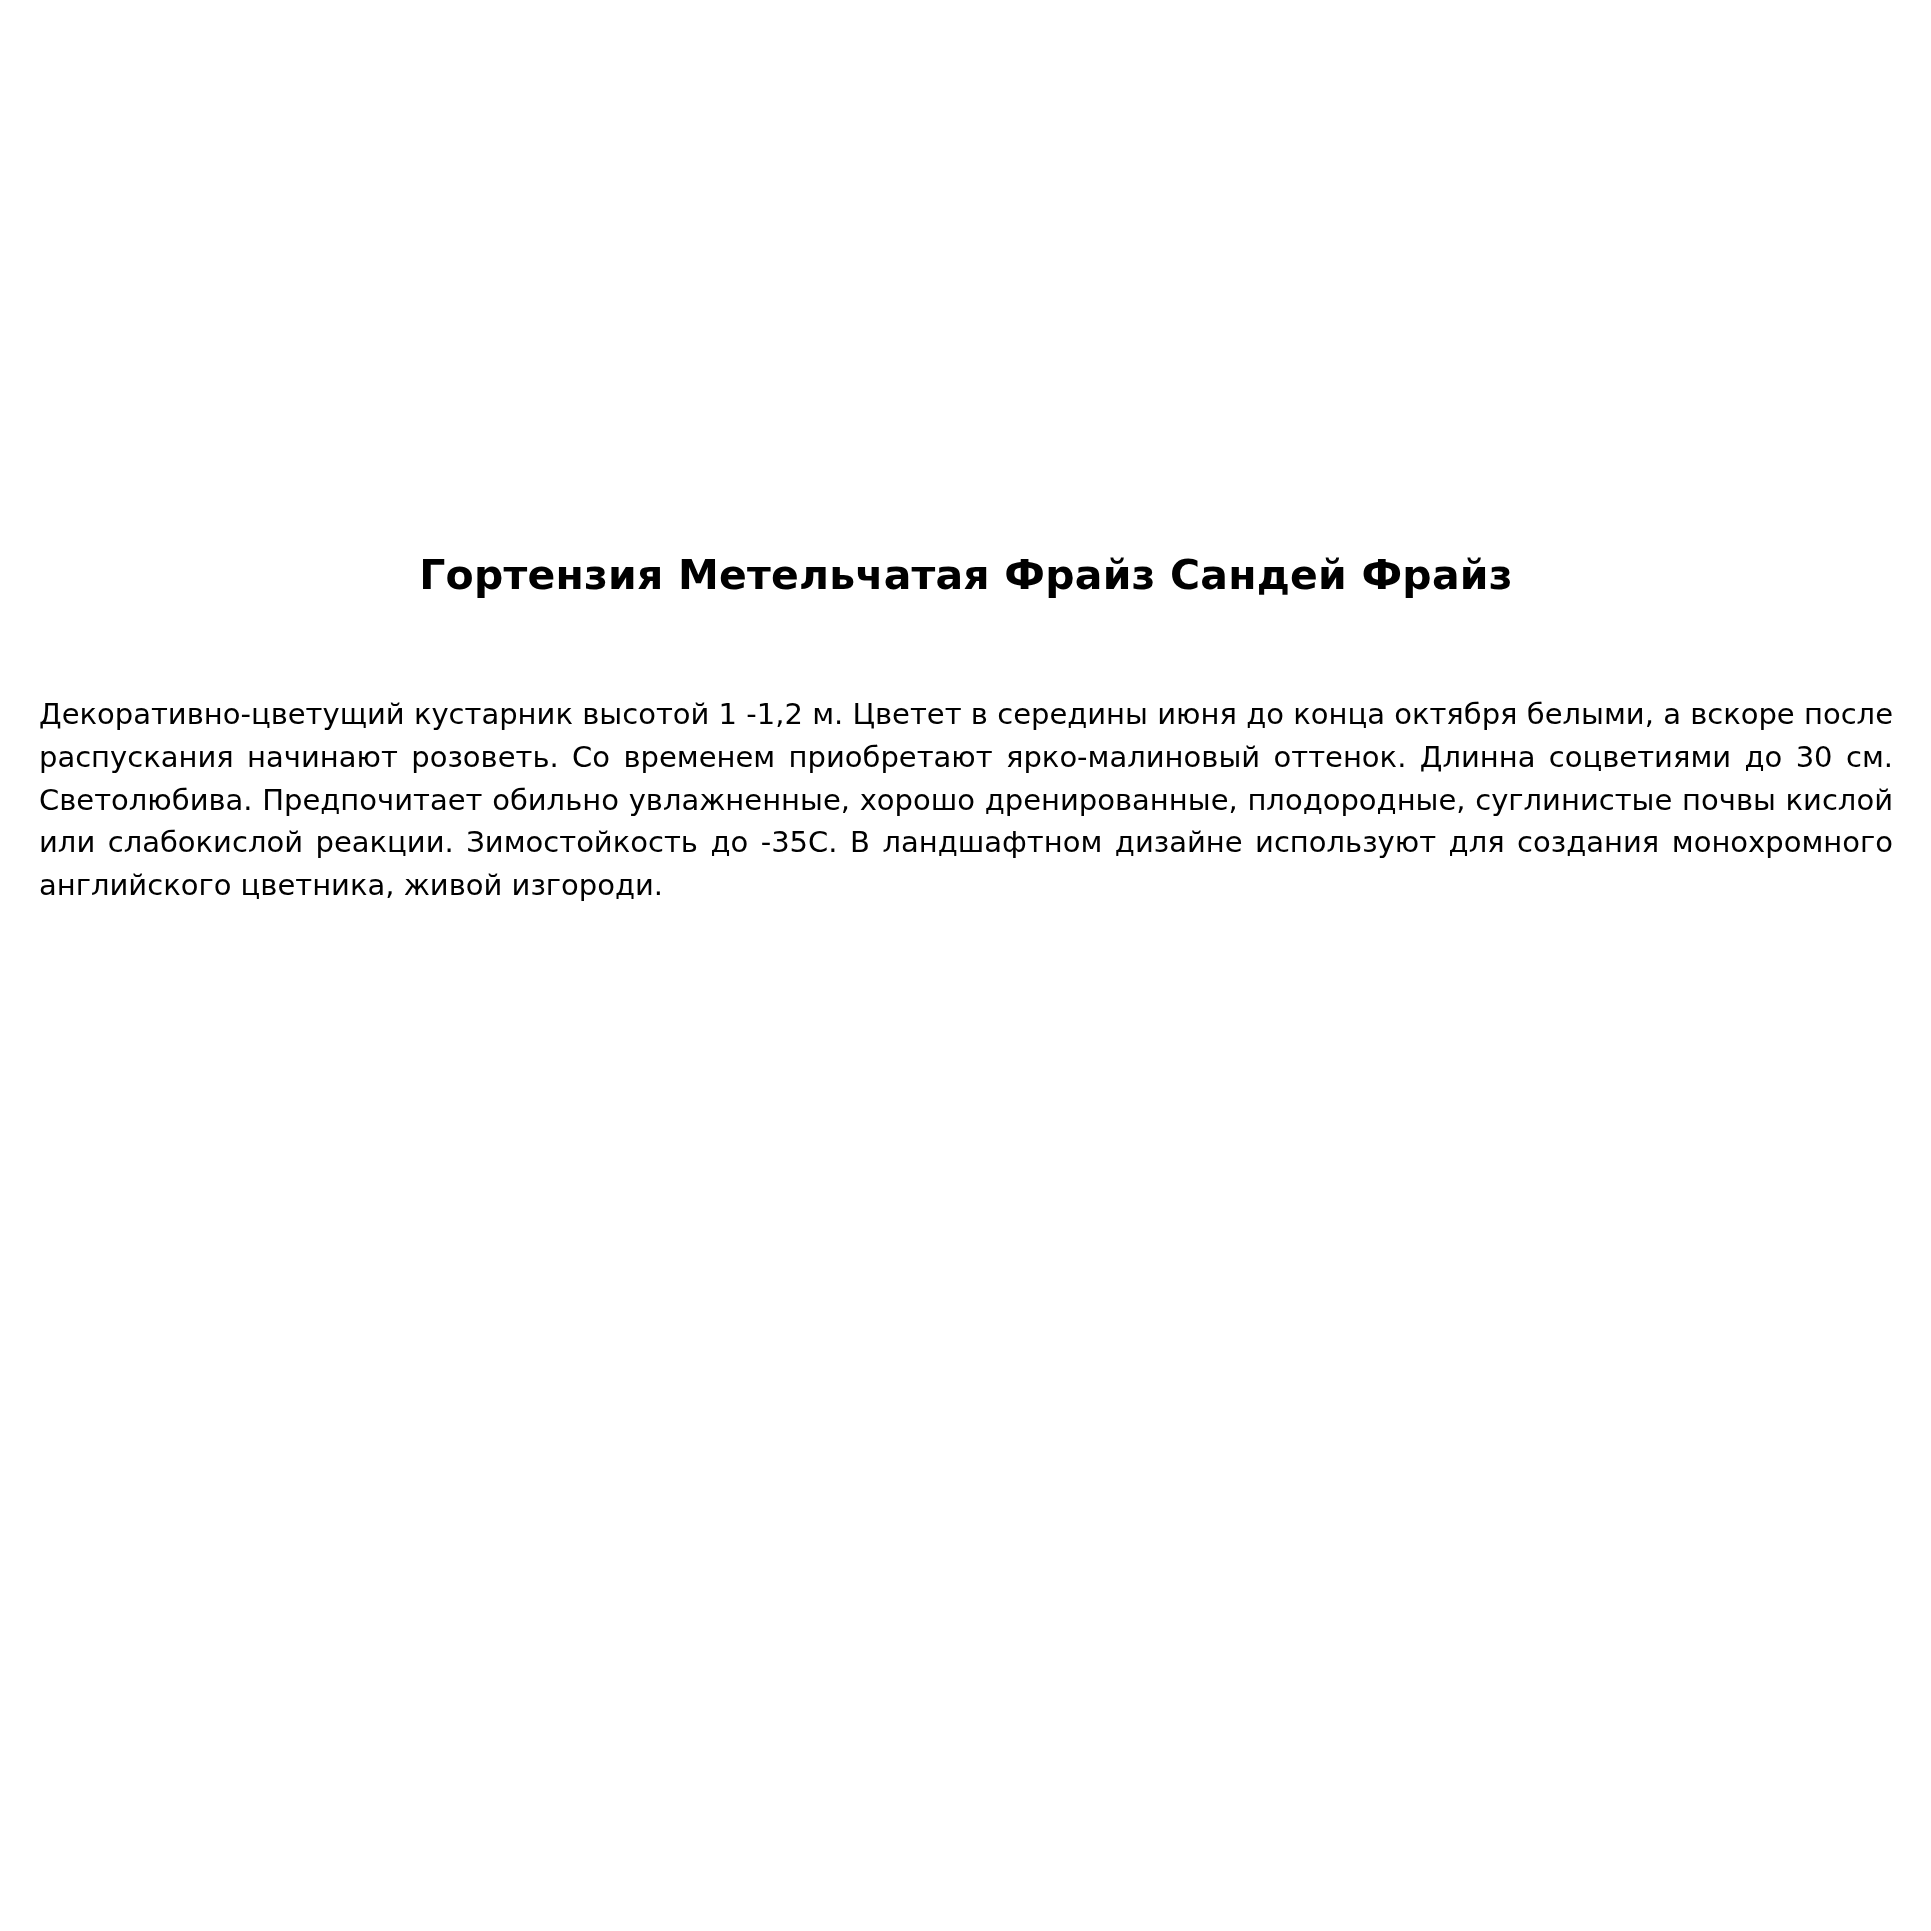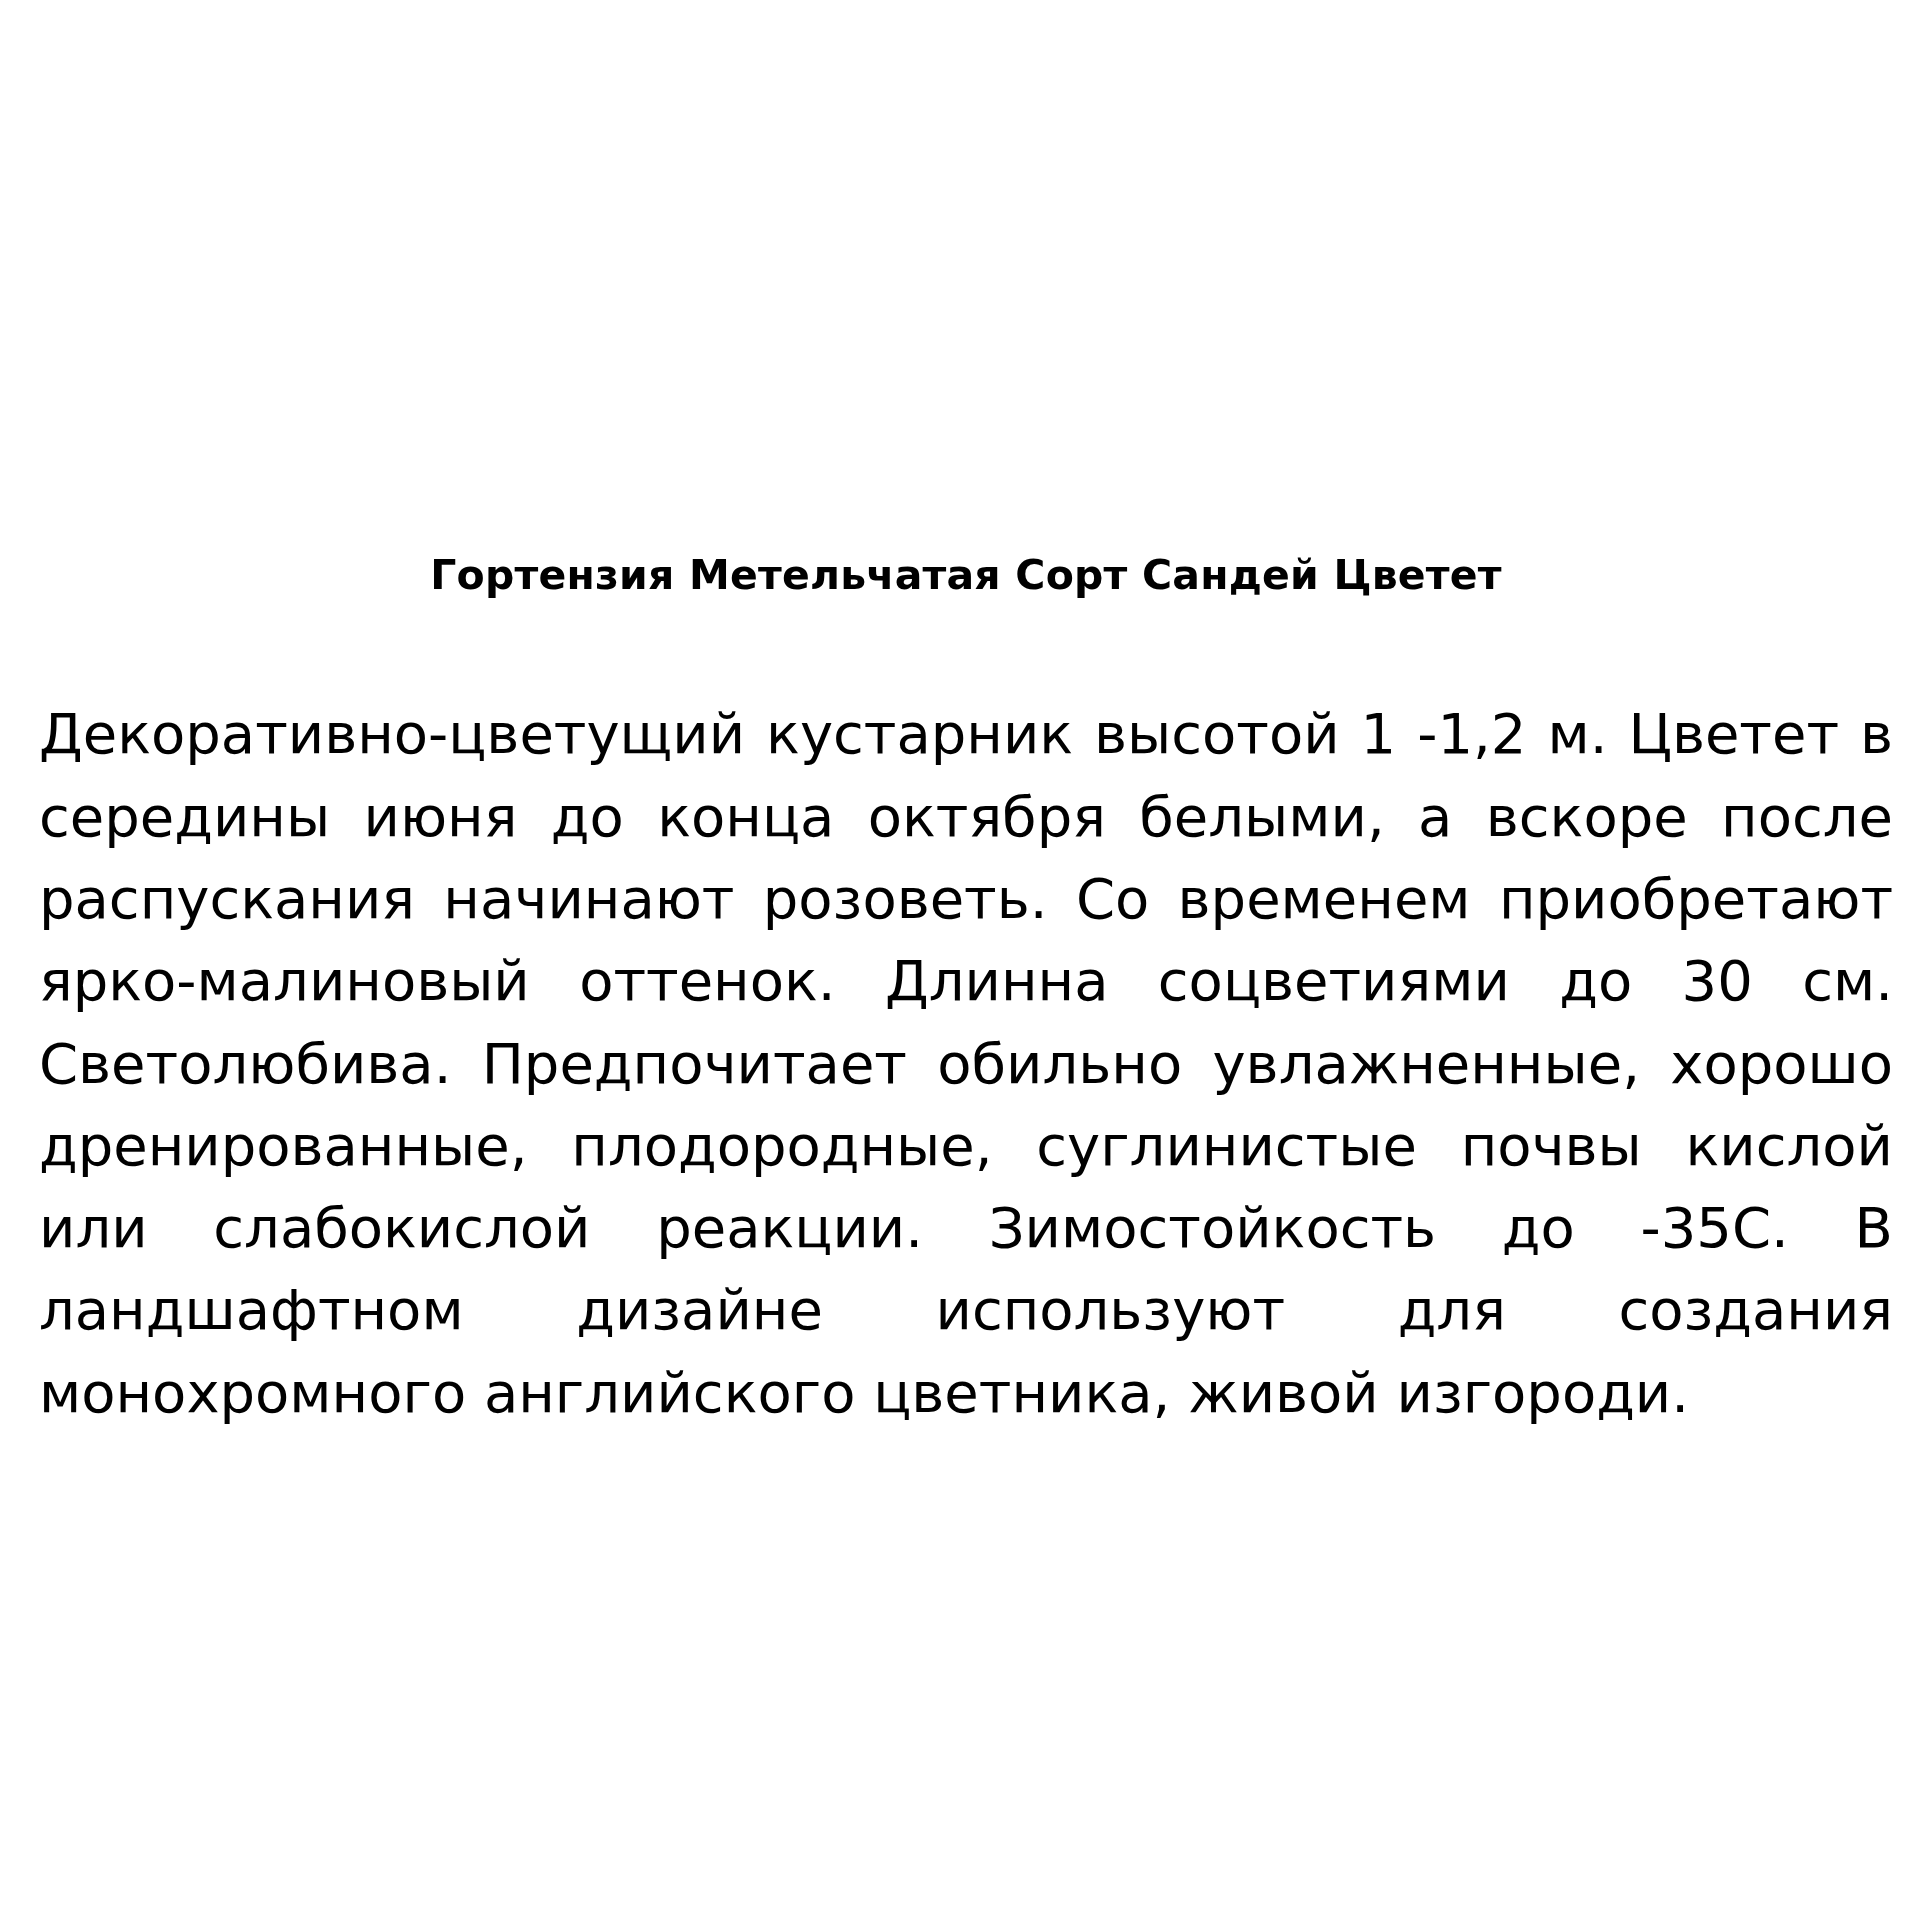--- a/index.html
+++ b/index.html
@@ -32,29 +32,29 @@
     font-weight: bold;
     font-size: 41px;
     line-height: 1.25;
     letter-spacing: 0.2px;
     margin: 0 0 92px 0;
     color: #000000;
   }
   .doc-paragraph {
     text-align: justify;
     text-justify: inter-word;
-    font-size: 56px;
+    font-size: 29px;
     line-height: 1.47;
     margin: 0;
     color: #000000;
     hyphens: none;
   }
 </style>
 </head>
 <body>
 
 <div class="page">
   <div class="content">
-    <h1 class="doc-title">Гортензия Метельчатая Сорт Сандей Цветет</h1>
+    <h1 class="doc-title">Гортензия Метельчатая Фрайз Сандей Фрайз</h1>
     <p class="doc-paragraph">Декоративно-цветущий кустарник высотой 1 -1,2 м. Цветет в середины июня до конца октября белыми, а вскоре после распускания начинают розоветь. Со временем приобретают ярко-малиновый оттенок. Длинна соцветиями до 30 см. Светолюбива. Предпочитает обильно увлажненные, хорошо дренированные, плодородные, суглинистые почвы кислой или слабокислой реакции. Зимостойкость до -35С. В ландшафтном дизайне используют для создания монохромного английского цветника, живой изгороди.</p>
   </div>
 </div>
 
 
 </body></html>

